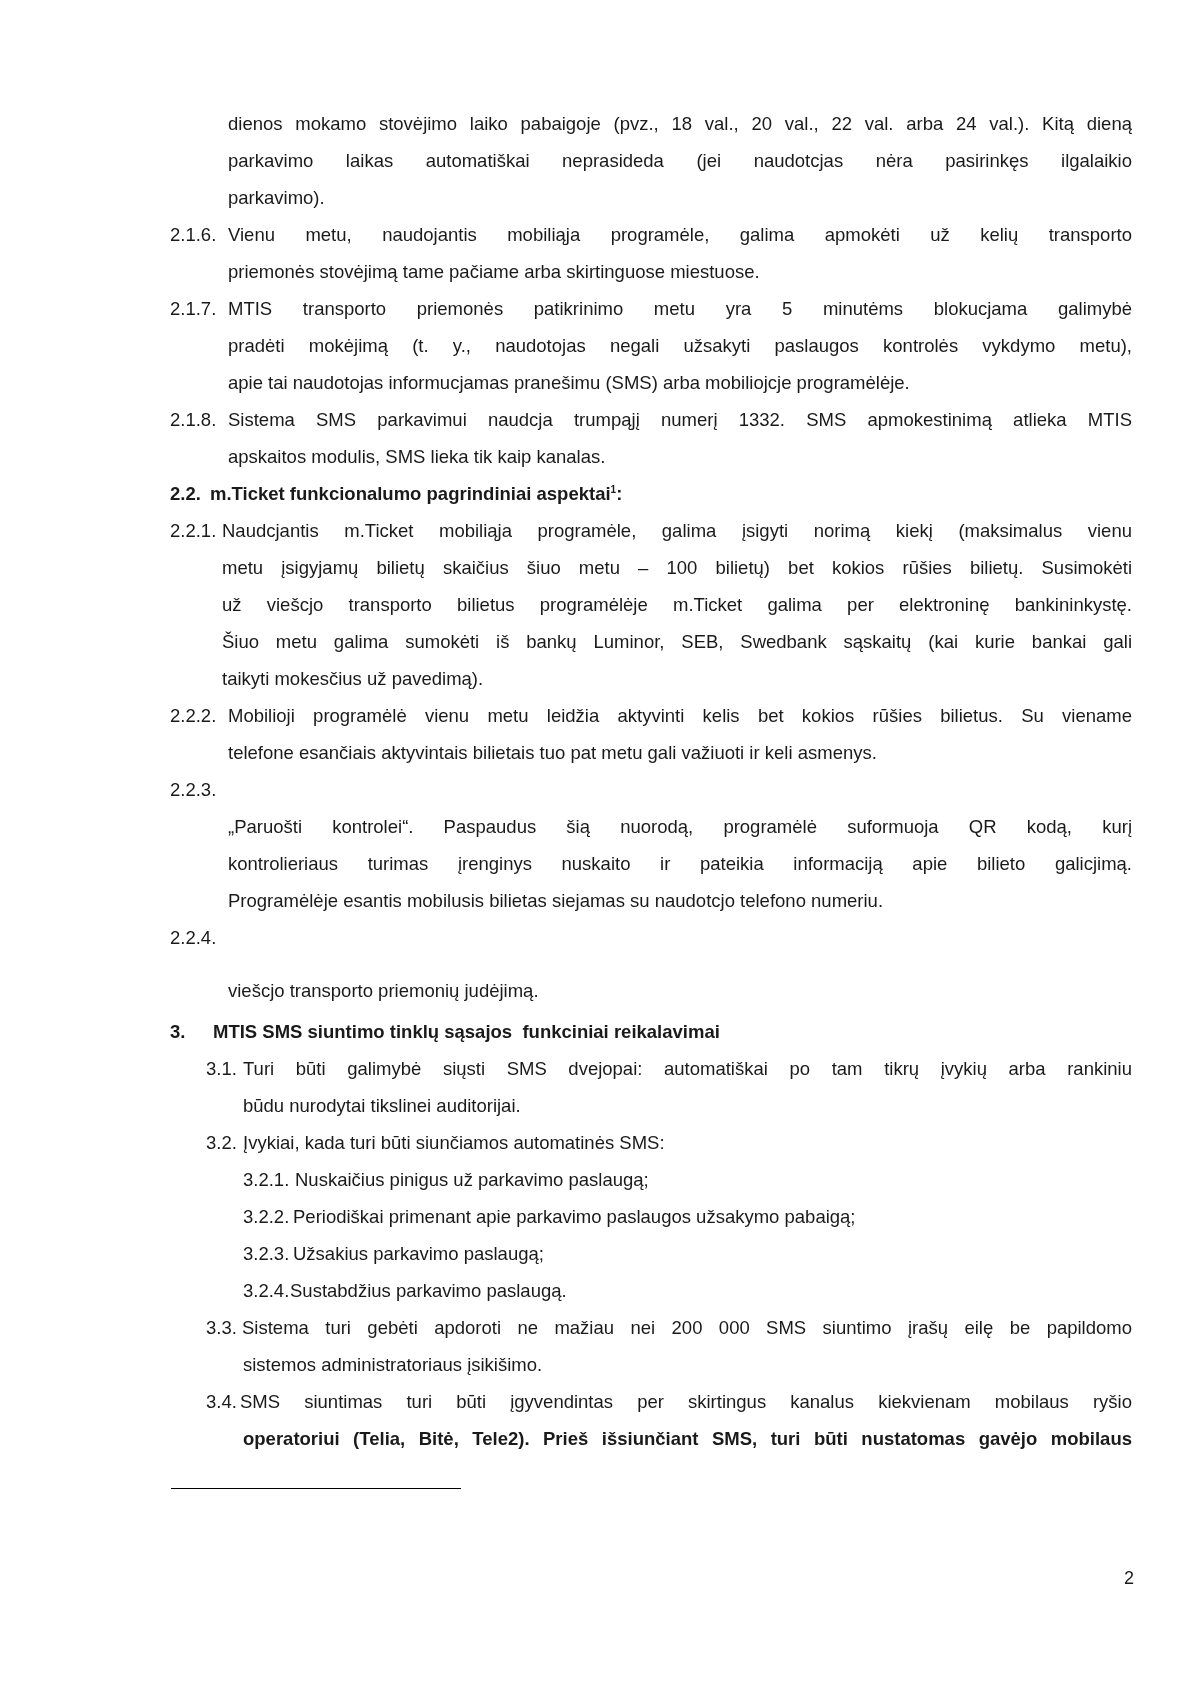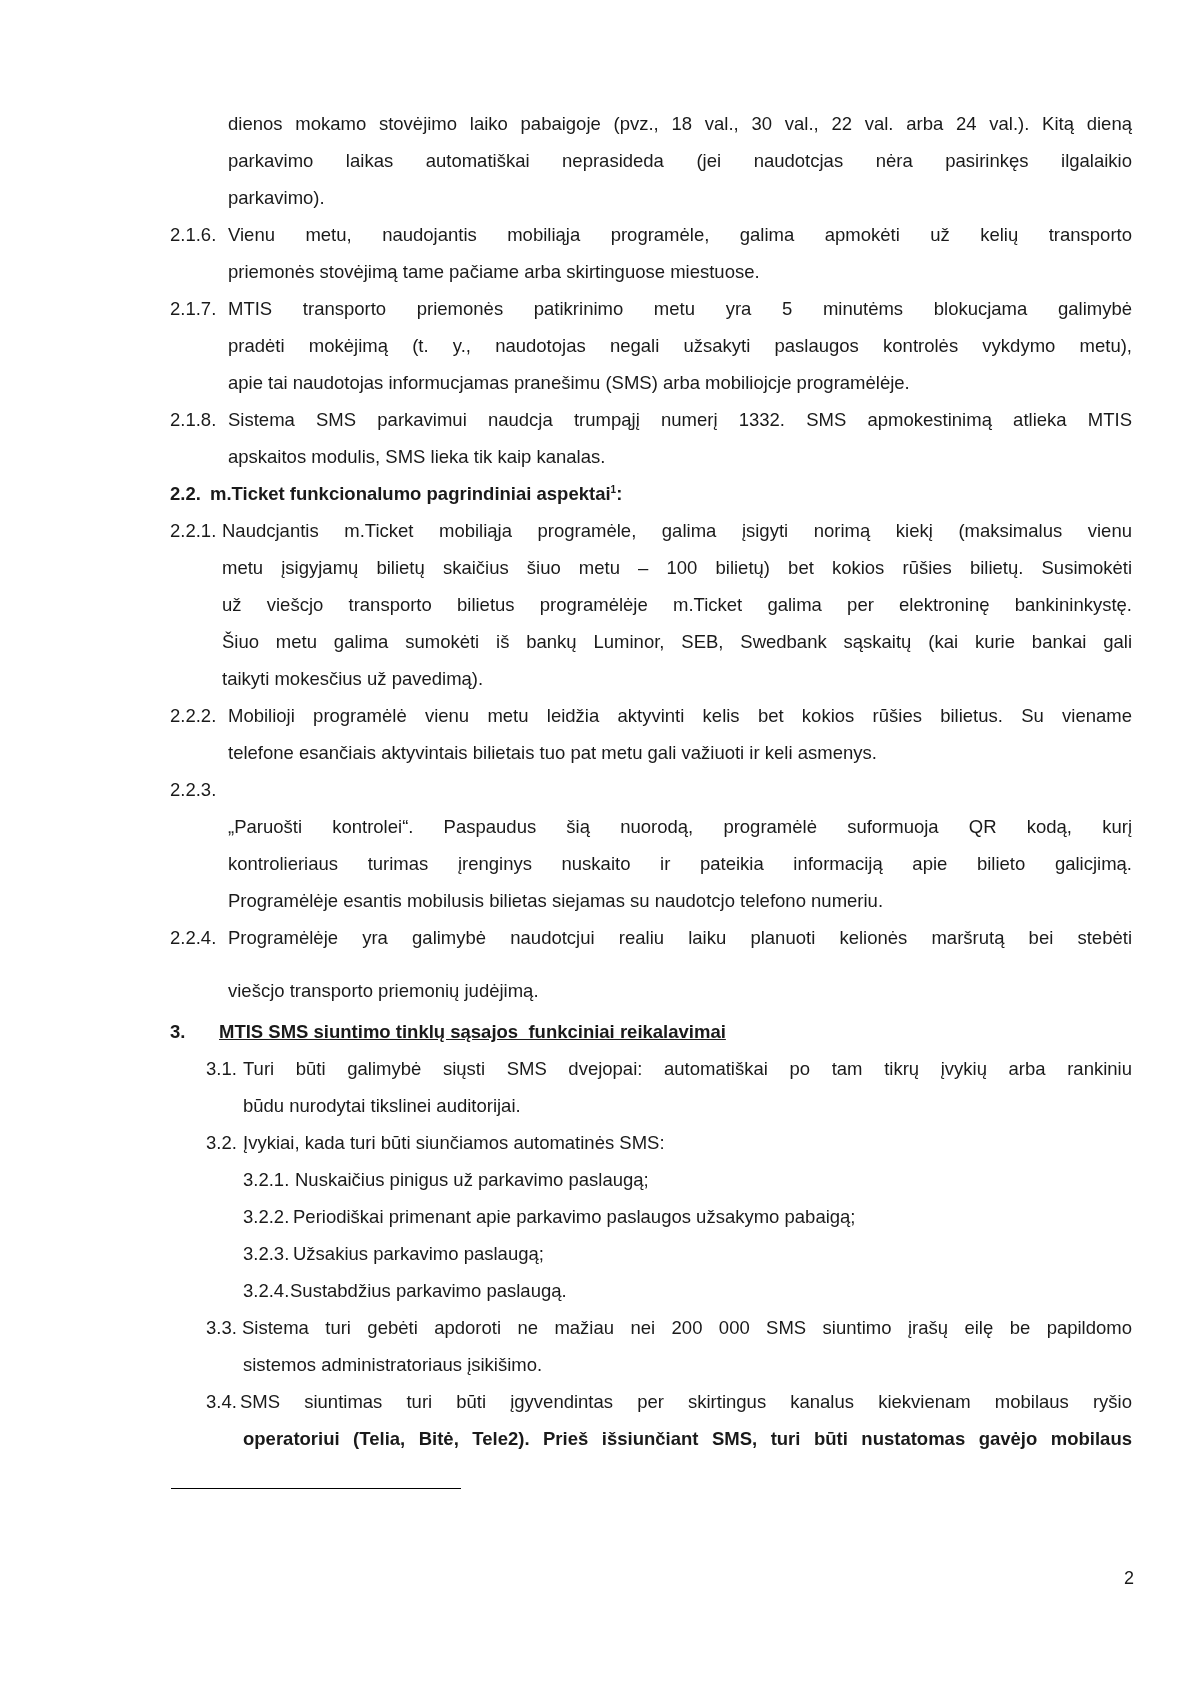--- a/index.html
+++ b/index.html
@@ -13,21 +13,21 @@
   .sup { font-size: 10px; vertical-align: super; line-height: 0; }
   .fn-rule { position: absolute; left: 171px; top: 1488px; width: 290px; height: 1px; background: #000; }
   .fn { position: absolute; left: 171px; top: 1511px; font-size: 14px; line-height: 18px; white-space: nowrap; }
   .pagenum { position: absolute; left: 1124px; top: 1568px; font-size: 18px; }
 </style>
 </head>
 <body>
 
 <div class="page">
 
-  <div class="line just" style="left:228px; top:113px; width:904px;">dienos mokamo stovėjimo laiko pabaigoje (pvz., 18 val., 30 val., 22 val. arba 24 val.). Kitą dieną</div>
+  <div class="line just" style="left:228px; top:113px; width:904px;">dienos mokamo stovėjimo laiko pabaigoje (pvz., 18 val., 20 val., 22 val. arba 24 val.). Kitą dieną</div>
   <div class="line just" style="left:228px; top:150px; width:904px;">parkavimo laikas automatiškai neprasideda (jei naudotcjas nėra pasirinkęs ilgalaikio</div>
   <div class="line" style="left:228px; top:187px;">parkavimo).</div>
 
   <div class="num" style="left:170px; top:224px;">2.1.6.</div>
   <div class="line" style="left:228px; top:261px;">priemonės stovėjimą tame pačiame arba skirtinguose miestuose.</div>
   <div class="line just" style="left:228px; top:224px; width:904px;">Vienu metu, naudojantis mobiliąja programėle, galima apmokėti už kelių transporto</div>
 
   <div class="num" style="left:170px; top:298px;">2.1.7.</div>
   <div class="line just" style="left:228px; top:298px; width:904px;">MTIS transporto priemonės patikrinimo metu yra 5 minutėms blokucjama galimybė</div>
   <div class="line just" style="left:228px; top:335px; width:904px;">pradėti mokėjimą (t. y., naudotojas negali užsakyti paslaugos kontrolės vykdymo metu),</div>
@@ -52,27 +52,26 @@
   <div class="num" style="left:170px; top:705px;">2.2.2.</div>
   <div class="line just" style="left:228px; top:705px; width:904px;">Mobilioji programėlė vienu metu leidžia aktyvinti kelis bet kokios rūšies bilietus. Su viename</div>
   <div class="line" style="left:228px; top:742px;">telefone esančiais aktyvintais bilietais tuo pat metu gali važiuoti ir keli asmenys.</div>
 
   <div class="num" style="left:170px; top:779px;">2.2.3.</div>
   <div class="line just" style="left:228px; top:816px; width:904px;">„Paruošti kontrolei“. Paspaudus šią nuorodą, programėlė suformuoja QR kodą, kurį</div>
   <div class="line just" style="left:228px; top:853px; width:904px;">kontrolieriaus turimas įrenginys nuskaito ir pateikia informaciją apie bilieto galicjimą.</div>
   <div class="line" style="left:228px; top:890px;">Programėlėje esantis mobilusis bilietas siejamas su naudotcjo telefono numeriu.</div>
 
   <div class="num" style="left:170px; top:927px;">2.2.4.</div>
-  <div class="line just" style="left:228px; top:927px; width:904px;">Programėlėje yra galimybė naudotcjui realiu laiku planuoti kelionės maršrutą bei stebėti</div>
   <div class="line" style="left:228px; top:964px;margin-top:16px;">viešcjo transporto priemonių judėjimą.</div>
 
   <div class="line bold" style="left:170px; top:1021px;">
     <span>3.</span>
   </div>
-  <div class="line bold" style="left:219px; top:1021px; white-space:pre;text-decoration:underline;">MTIS SMS siuntimo tinklų sąsajos  funkciniai reikalavimai</div>
+  <div class="line bold" style="left:213px; top:1021px; white-space:pre;">MTIS SMS siuntimo tinklų sąsajos  funkciniai reikalavimai</div>
 
   <div class="num" style="left:206px; top:1058px;">3.1.</div>
   <div class="line just" style="left:243px; top:1058px; width:889px;">Turi būti galimybė siųsti SMS dvejopai: automatiškai po tam tikrų įvykių arba rankiniu</div>
   <div class="line" style="left:243px; top:1095px;">būdu nurodytai tikslinei auditorijai.</div>
 
   <div class="num" style="left:206px; top:1132px;">3.2.</div>
   <div class="line" style="left:243px; top:1132px;">Įvykiai, kada turi būti siunčiamos automatinės SMS:</div>
 
   <div class="num" style="left:243px; top:1169px;">3.2.1.</div>
   <div class="line" style="left:295px; top:1169px;">Nuskaičius pinigus už parkavimo paslaugą;</div>

